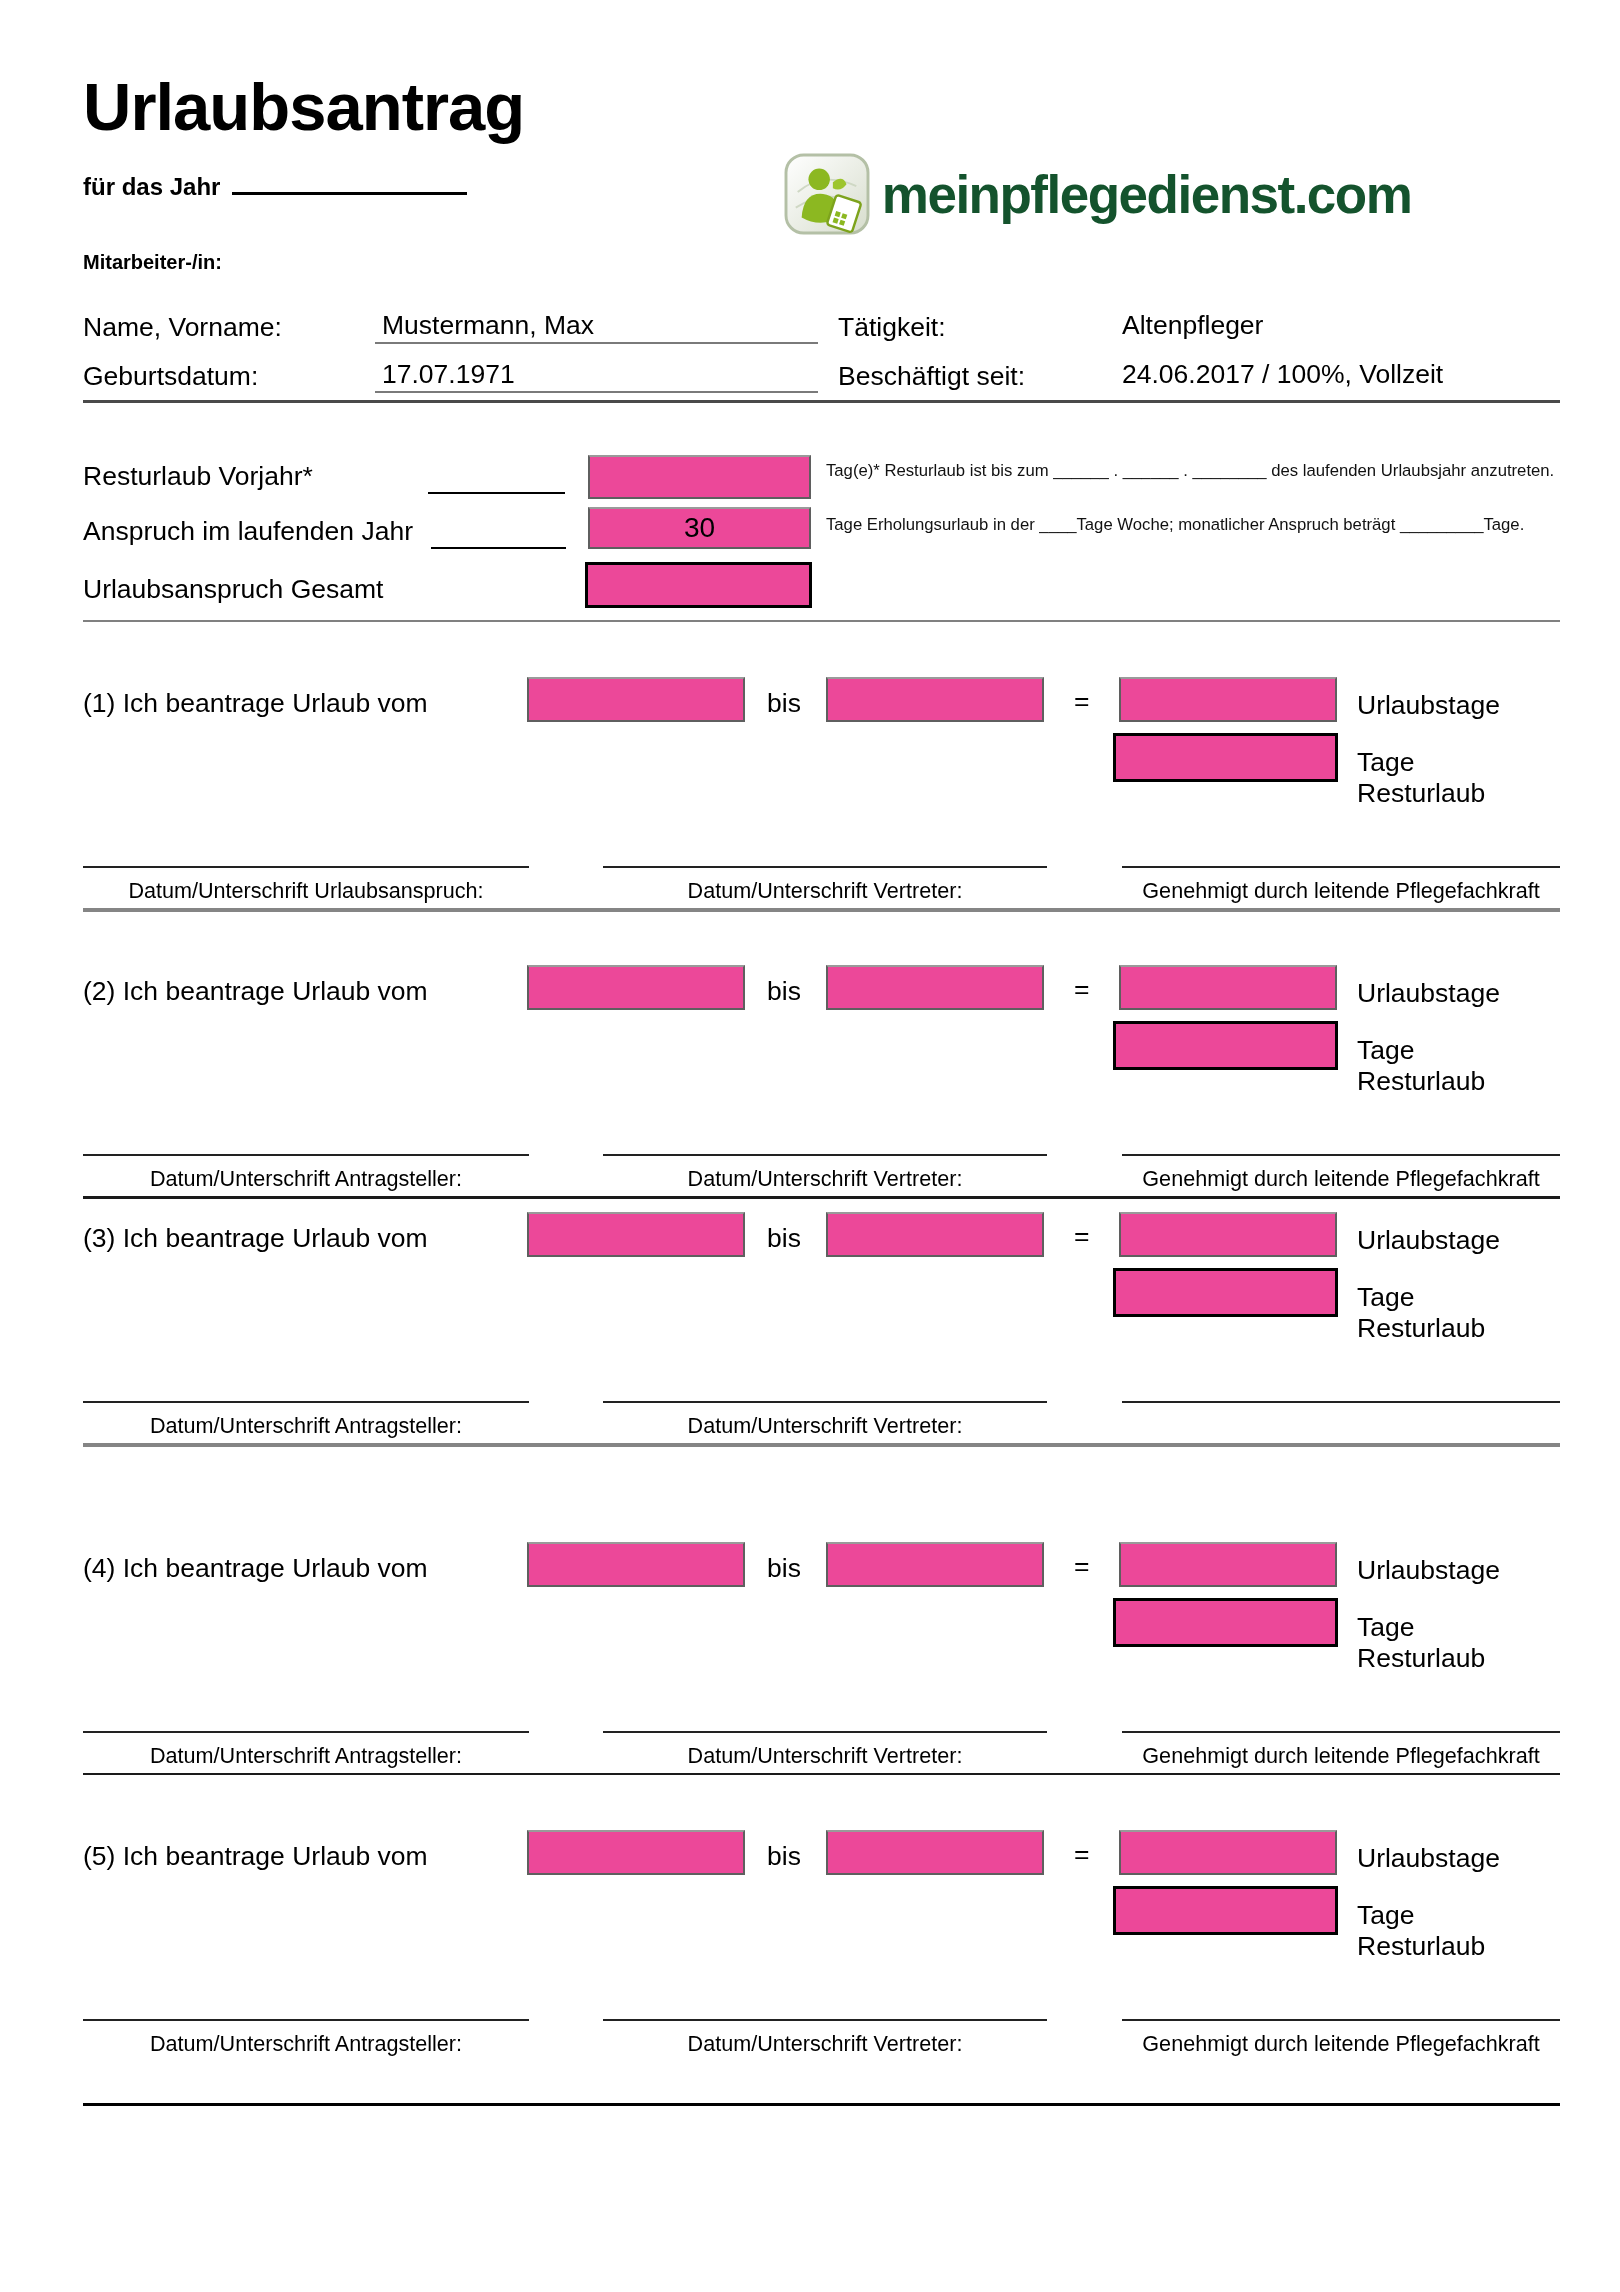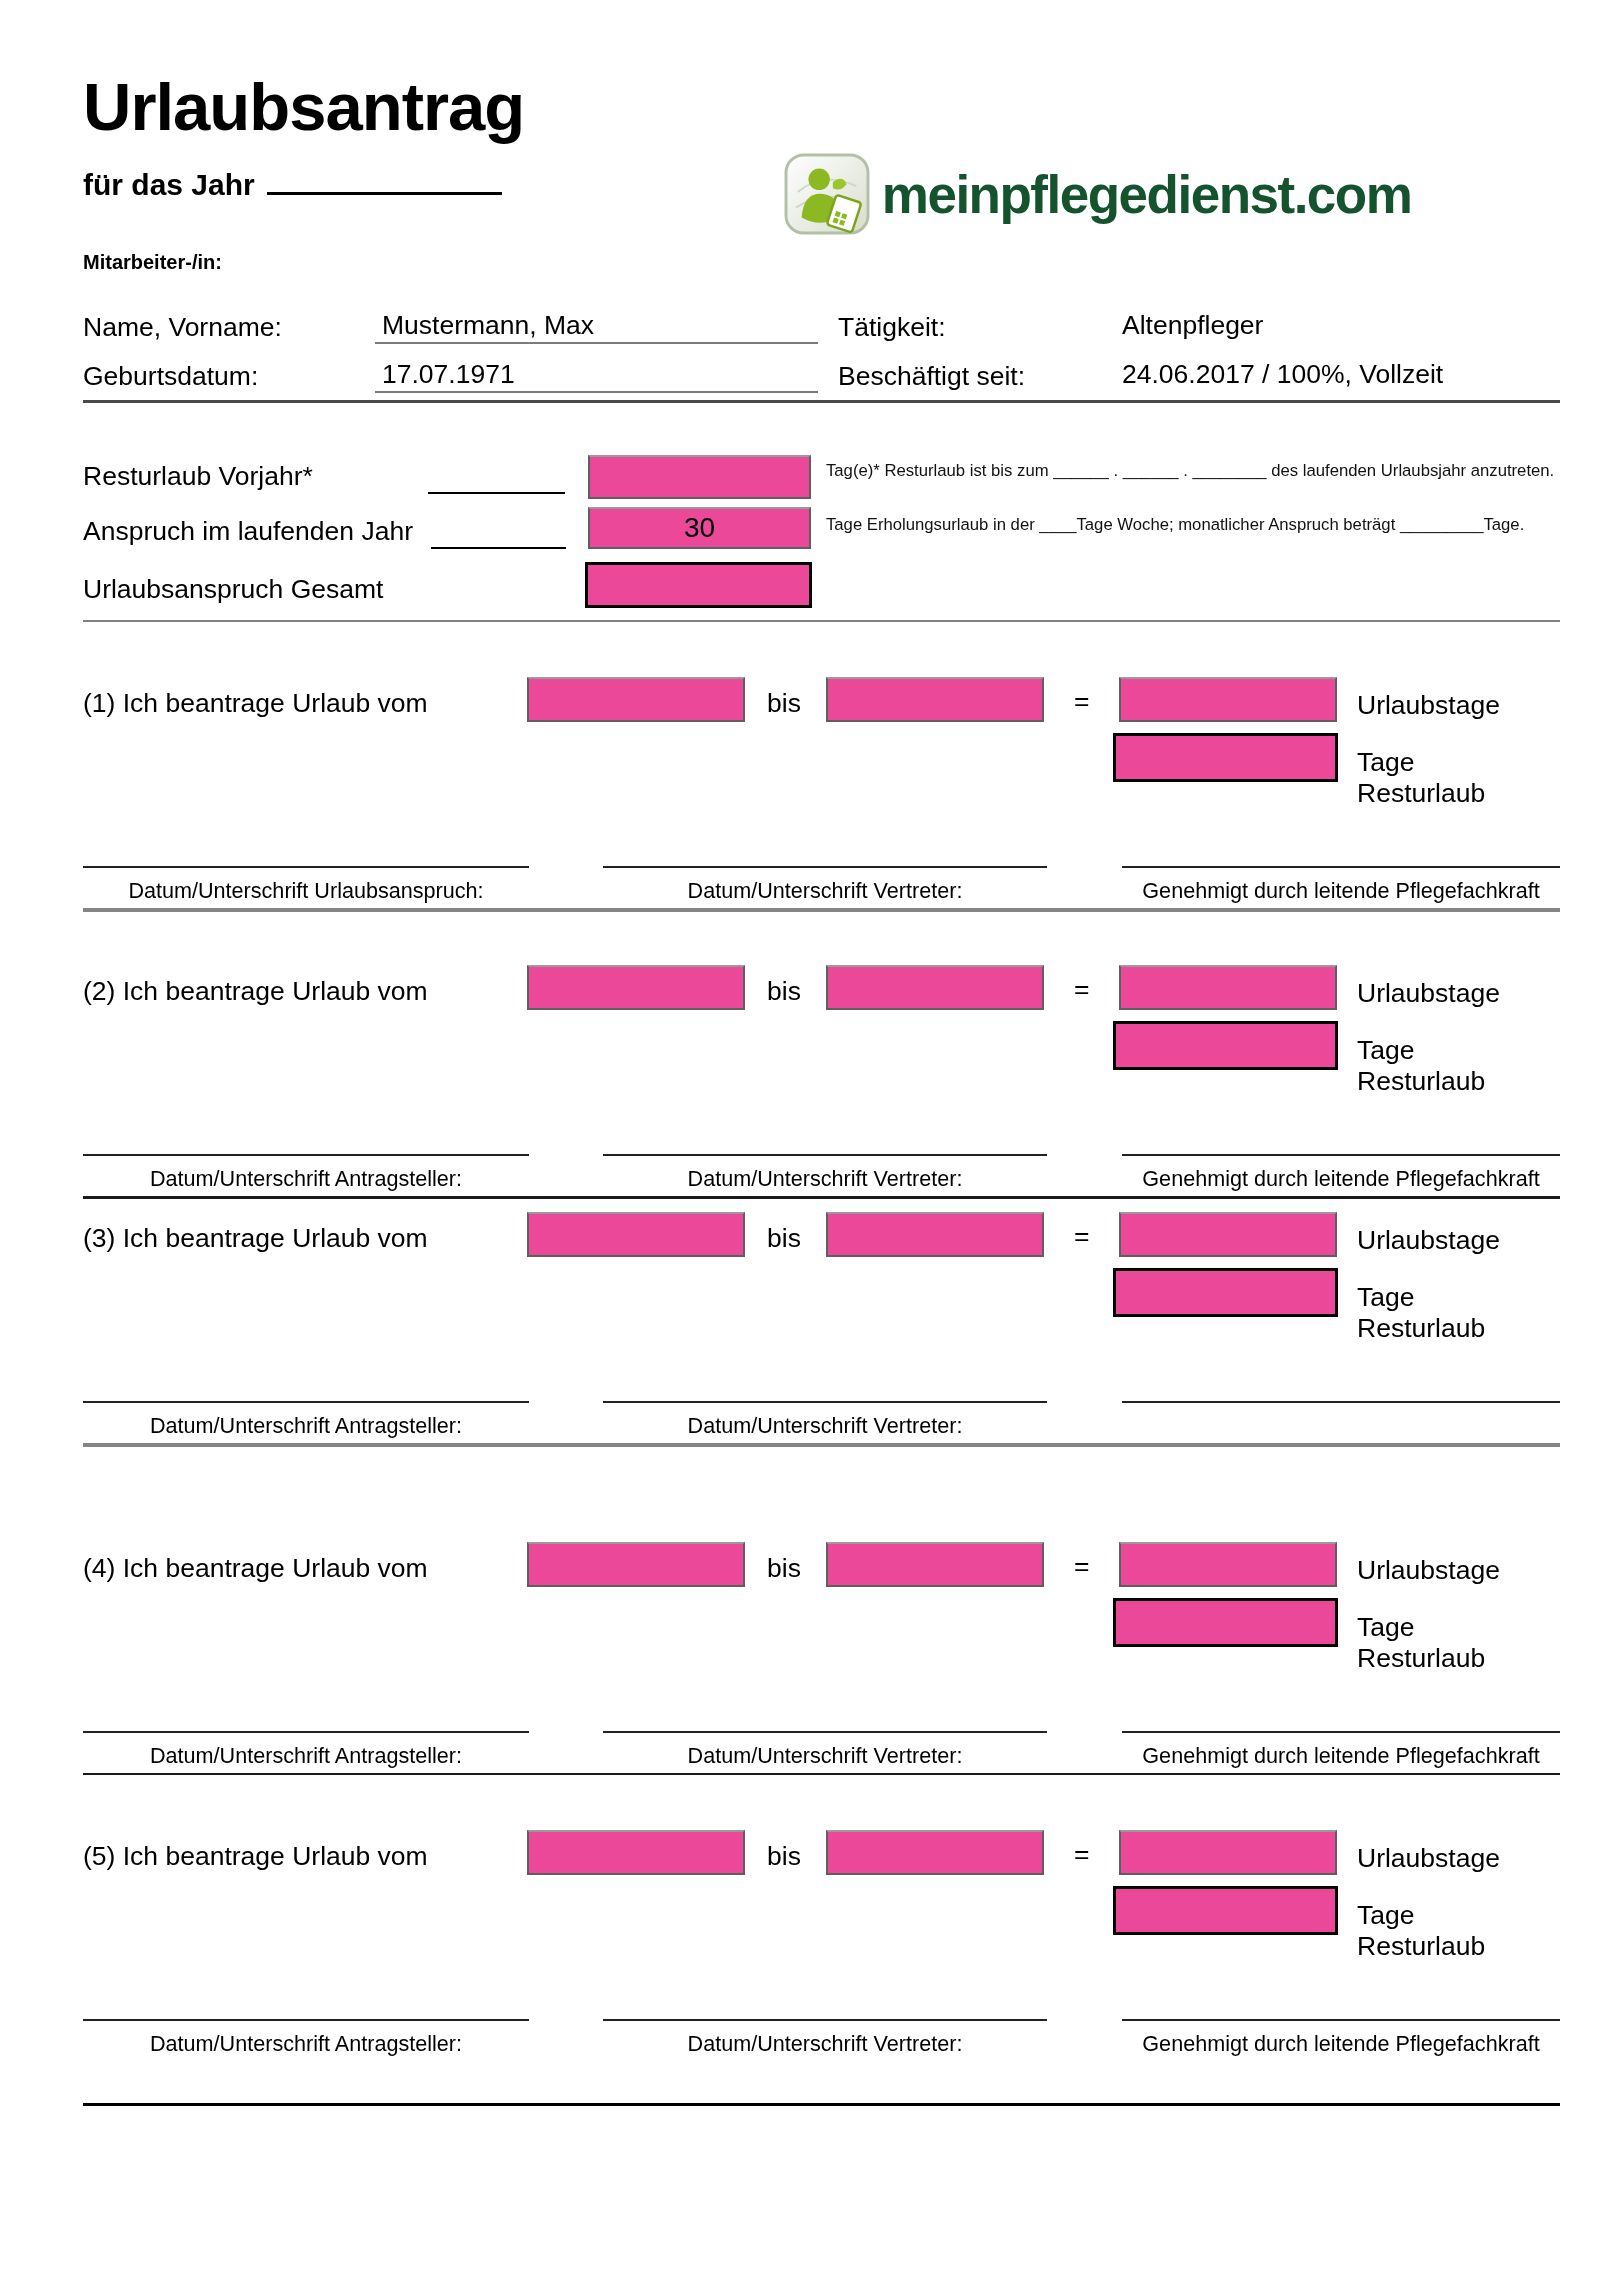--- a/index.html
+++ b/index.html
@@ -4,21 +4,21 @@
 <style>
   html,body { margin:0; padding:0; background:#e8e8e8; }
   .page {
     position:relative; width:1620px; height:2293px; margin:0 auto;
     background:#ffffff; font-family:"Liberation Sans", sans-serif; color:#000;
     overflow:hidden;
   }
 
   
   .title { position:absolute; left:66px; top:51px; font-size:67px; font-weight:bold; letter-spacing:-1px; margin:17px; }
-  .year-line { position:absolute; left:83px; top:165px; font-size:30px; font-weight:bold;text-align:center; }
+  .year-line { position:absolute; left:83px; top:165px; font-size:24px; font-weight:bold;text-align:center; }
   .year-blank { display:inline-block; width:235px; height:27.4px; border-bottom:3.9px solid #000; margin-left:11.8px; vertical-align:baseline; }
   .logo { position:absolute; left:784px; top:153px; display:flex; align-items:center; }
   .logo-text { font-size:53px; font-weight:bold; color:#14532d; letter-spacing:-1.5px; margin-left:11.8px; }
 
   
   .emp-heading { position:absolute; left:83px; top:251px; font-size:20px; font-weight:bold; }
   .lbl { position:absolute; font-size:26.5px; }
   .val { position:absolute; font-size:26.5px; }
   .uline { position:absolute; height:2px; background:#7a7a7a; }
   .rule { position:absolute; left:83px; width:1477px; }

